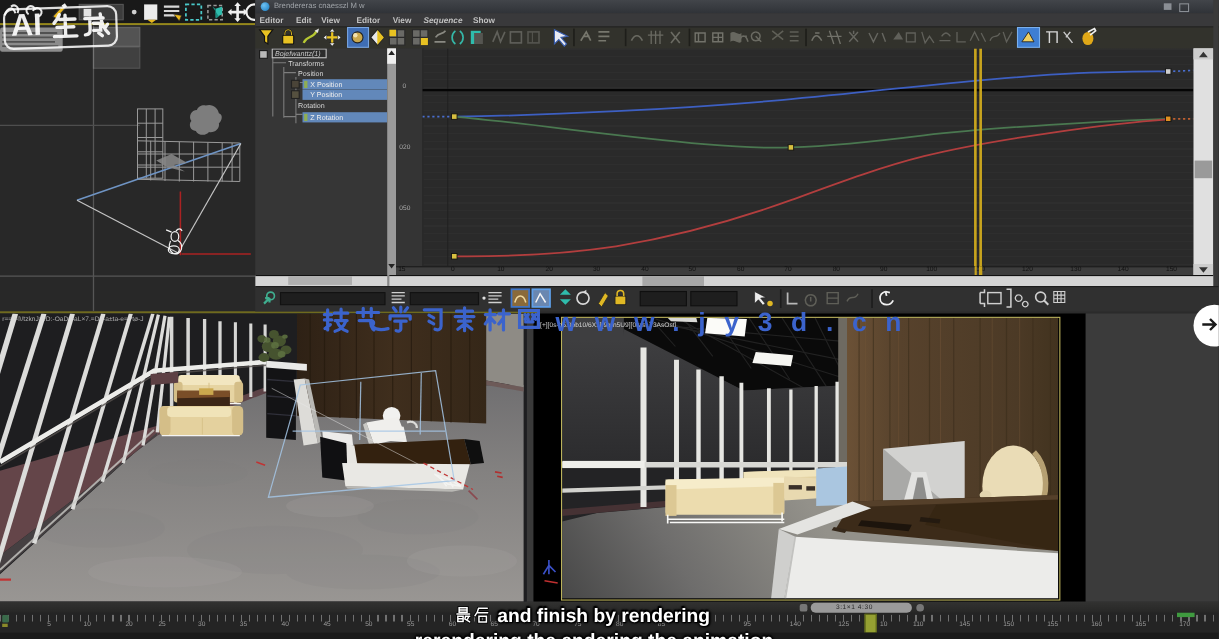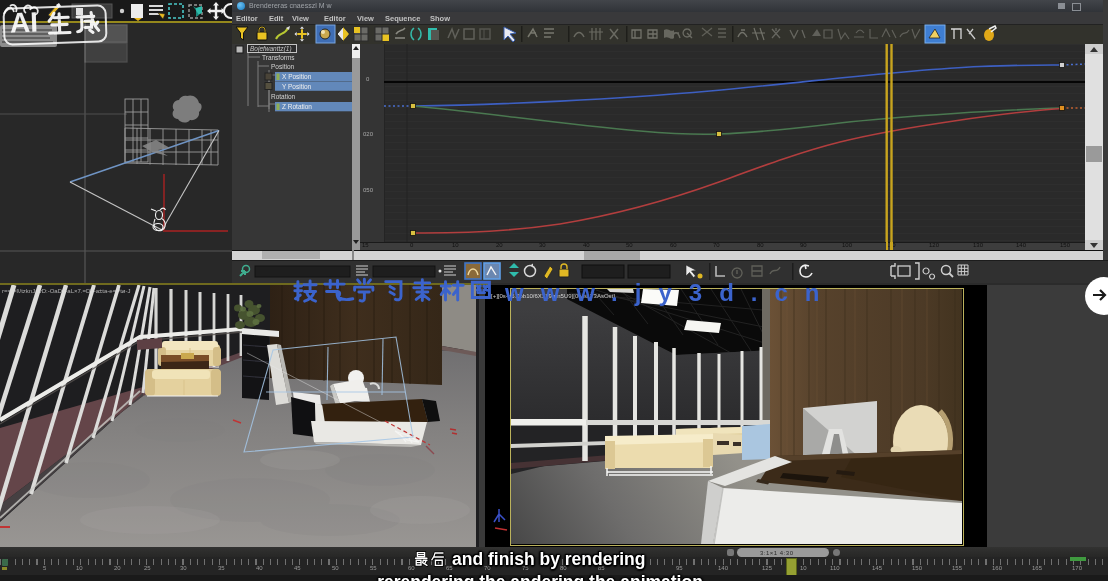--- a/index.html
+++ b/index.html
@@ -134,21 +134,21 @@
   <div class="abs" style="left:826px;top:3px;width:7px;height:6px;background:#8a8e94;"></div>
   <div class="abs" style="left:840px;top:3px;width:7px;height:6px;border:1px solid #8a8e94;"></div>
 
   <div class="abs" style="left:0;top:12px;width:876px;height:12px;background:#39393b;"></div>
   <div class="abs" style="left:0;top:14px;width:876px;height:10px;font-size:7.5px;font-weight:bold;color:#c2c2c2;filter:blur(0.4px);">
     <span class="abs" style="left:4px;">Editor</span>
         <span class="abs" style="left:37px;">Edit</span>
         <span class="abs" style="left:60px;">View</span>
         <span class="abs" style="left:92px;">Editor</span>
         <span class="abs" style="left:125px;">View</span>
-        <span class="abs" style="left:153px;">Sequence</span>
+        <span class="abs" style="left:153px;font-style:italic;">Sequence</span>
         <span class="abs" style="left:198px;">Show</span>
   </div>
 
   <div class="abs" style="left:0;top:24px;width:876px;height:20px;background:#32322c;border-top:1px solid #222;"></div>
   <svg class="abs" style="left:0;top:24px;" width="876" height="20">
 
     <path d="M4 3 L16 3 L11.5 9 L11.5 16 L8.5 14 L8.5 9 Z" fill="#e8c222" stroke="#111" stroke-width="1"></path>
 
     <rect x="25" y="8" width="10" height="8" rx="1" fill="#e8c222" stroke="#111" stroke-width="1"></rect>
     <path d="M27 8 v-2 a3 3 0 0 1 6 0 v2" fill="none" stroke="#111" stroke-width="1.6"></path>

